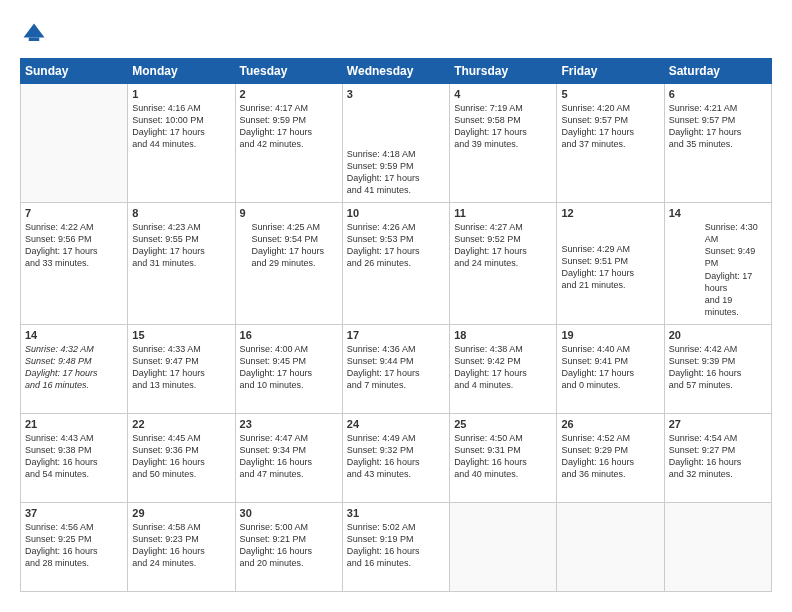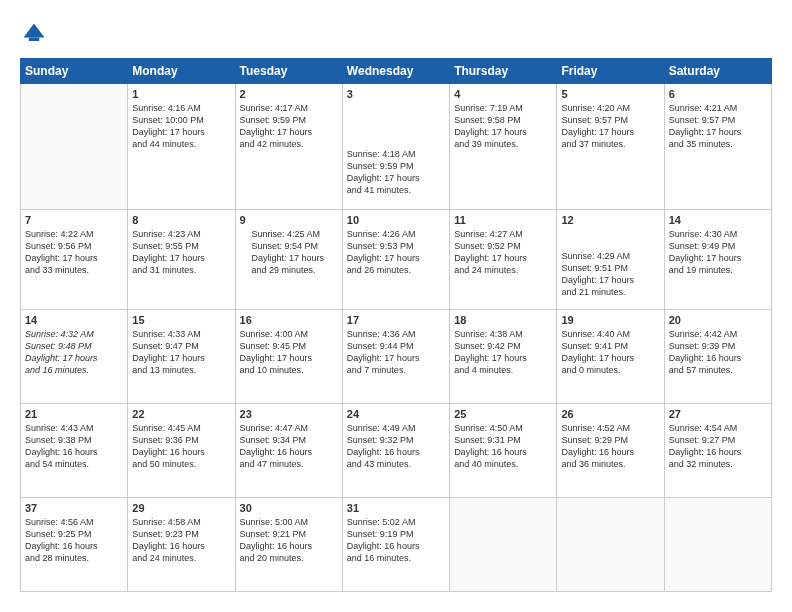--- a/index.html
+++ b/index.html
@@ -208,21 +208,21 @@
           </td>
           <td>
             <div class="day-num">12</div>
             <div class="cell-text" style="white-space: pre-line; margin-top: 24px;">Sunrise: 4:29 AM
 Sunset: 9:51 PM
 Daylight: 17 hours
 and 21 minutes.</div>
           </td>
           <td>
             <div class="day-num">14</div>
-            <div class="cell-text" style="white-space: pre-line;">Sunrise: 4:30 AM
+            <div class="cell-text" style="white-space: pre-line; margin-left: 36px;">Sunrise: 4:30 AM
 Sunset: 9:49 PM
 Daylight: 17 hours
 and 19 minutes.</div>
           </td>
         </tr>
         <tr>
           <td>
             <div class="day-num">14</div>
             <div class="cell-text" style="white-space: pre-line; font-style: italic;">Sunrise: 4:32 AM
 Sunset: 9:48 PM

